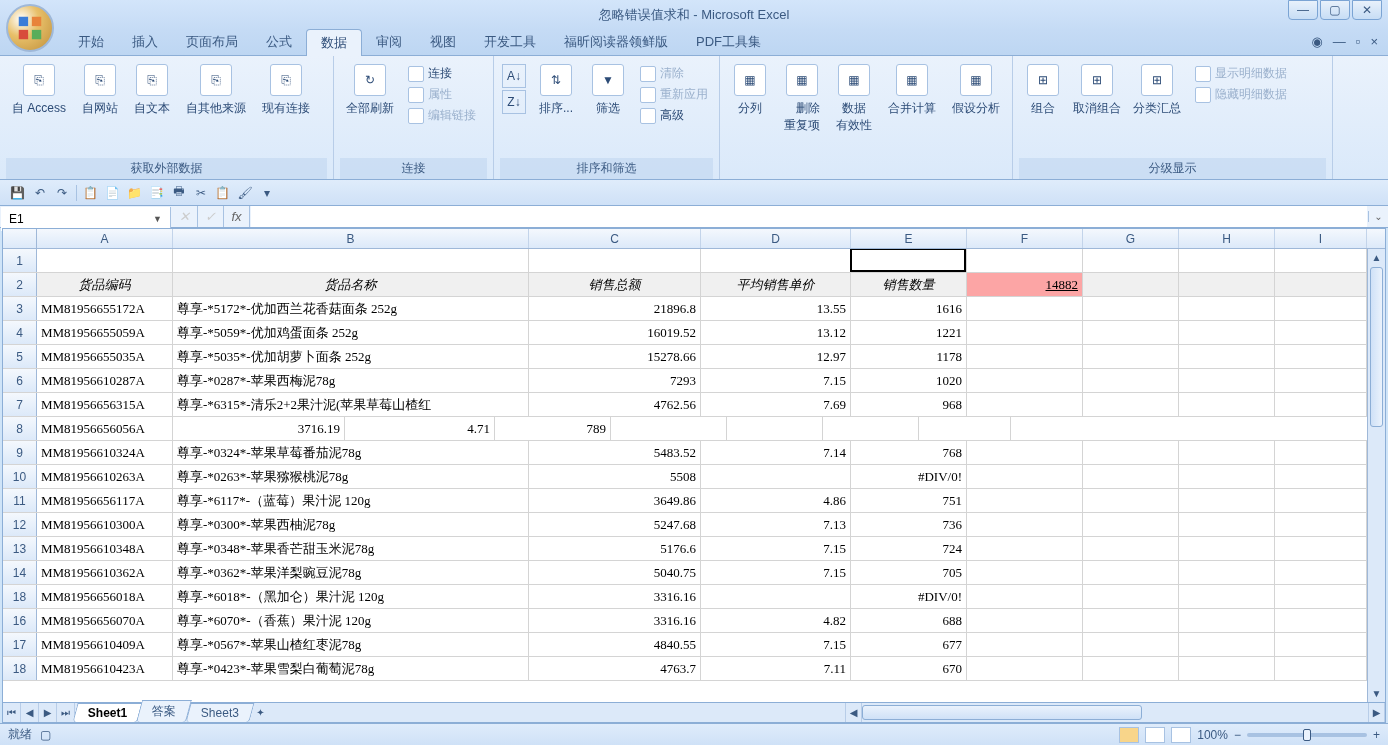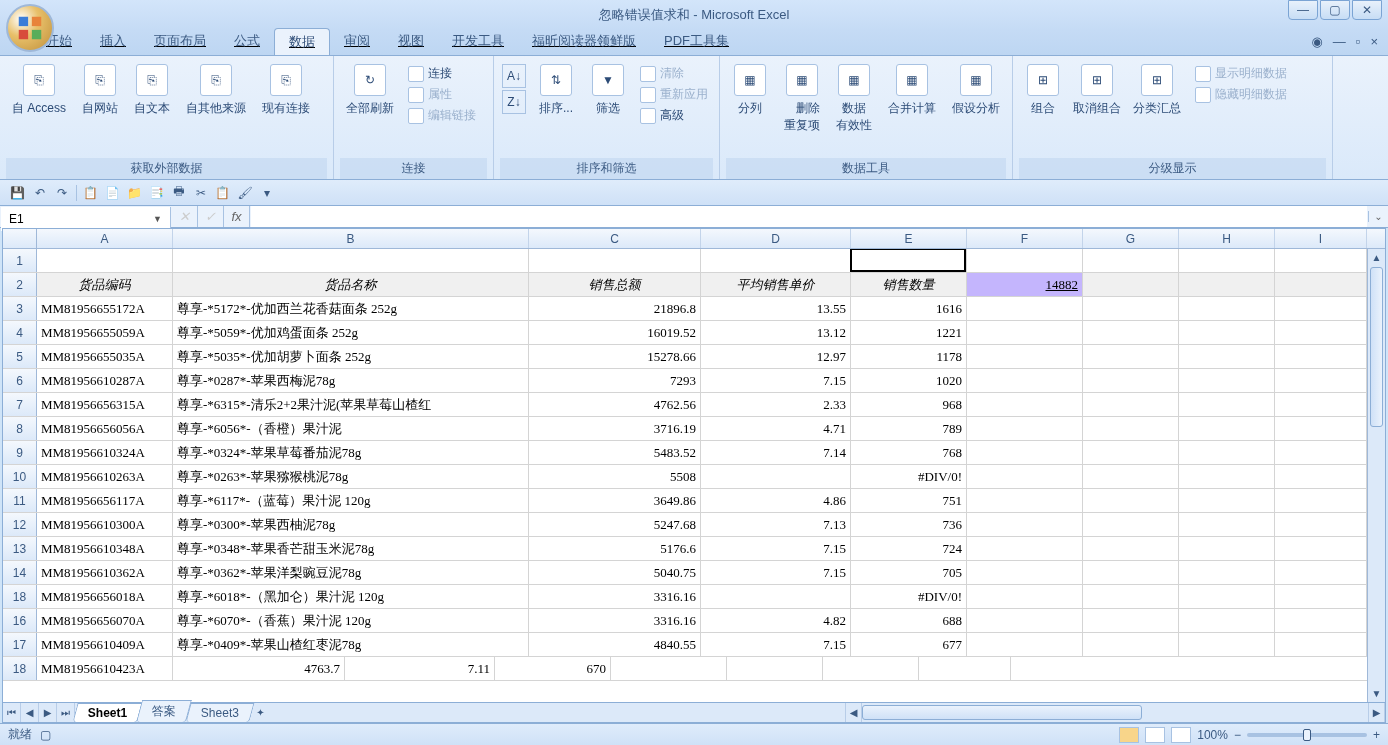--- a/index.html
+++ b/index.html
@@ -7,21 +7,21 @@
 
 
 .titlebar { height: 30px; background: linear-gradient(to bottom, #d3e5fa, #c5dbf5); display: flex; align-items: center; position: relative; }
 .office-btn { width: 48px; height: 48px; background: radial-gradient(circle at 30% 30%, #fff, #e8c06a 40%, #bf8f3a); border-radius: 50%; position: absolute; left: 6px; top: 4px; z-index: 10; border: 2px solid #9fb8d8; display:flex; align-items:center; justify-content:center; }
 .office-btn svg { width: 30px; height: 30px; }
 .title-text { margin: 0 auto; font-size: 13px; color: #3b5a82; }
 .win-controls { position: absolute; right: 6px; top: 0; display: flex; gap: 2px; }
 .win-btn { width: 30px; height: 20px; background: linear-gradient(to bottom,#e8f1fb,#c7ddf5); border: 1px solid #7ba4d4; border-radius: 0 0 4px 4px; display: flex; align-items: center; justify-content: center; font-size: 12px; color: #3b5a82; }
 
 
-.ribbon-tabs { height: 26px; display: flex; align-items: flex-end; padding-left: 32px; background: linear-gradient(to bottom,#c5dbf5,#bdd6f2); border-bottom: 1px solid #8caed6; position: relative; text-decoration: underline; }
+.ribbon-tabs { height: 26px; display: flex; align-items: center; padding-left: 64px; background: linear-gradient(to bottom,#c5dbf5,#bdd6f2); border-bottom: 1px solid #8caed6; position: relative; }
 .ribbon-tab { padding: 4px 14px; font-size: 13px; color: #3b5a82; cursor: pointer; }
 .ribbon-tab.active { background: #eaf2fc; border: 1px solid #8caed6; border-bottom: none; border-radius: 4px 4px 0 0; color: #2c4b76; }
 .ribbon-help { position: absolute; right: 10px; top: 4px; display: flex; gap: 10px; font-size: 13px; color: #3b5a82; }
 
 
 .ribbon { height: 124px; background: linear-gradient(to bottom,#eaf2fc,#dae9fa); border-bottom: 1px solid #8caed6; display: flex; }
 .ribbon-group { border-right: 1px solid #b8cde8; display: flex; flex-direction: column; padding: 4px 6px 0; }
 .ribbon-group-body { flex: 1; display: flex; align-items: flex-start; gap: 4px; }
 .ribbon-group-label { text-align: center; font-size: 12px; color: #3b5a82; padding: 2px 0; background: rgba(180,205,235,.4); }
 .big-btn { display: flex; flex-direction: column; align-items: center; gap: 4px; padding: 4px 6px; font-size: 12px; color: #2c4b76; min-width: 48px; }
@@ -234,21 +234,20 @@
         </div>
         <div class="big-btn">
           <div class="ico">▦</div>
           <span style="white-space:pre;text-align:center">合并计算</span>
         </div>
         <div class="big-btn">
           <div class="ico">▦</div>
           <span style="white-space:pre;text-align:center">假设分析</span>
         </div>
       </div>
-    <div class="ribbon-group-label">数据工具</div>
   </div>
   <div class="ribbon-group" style="min-width:320px">
     <div class="ribbon-group-body">
       <div id="grp-outline" style="display:flex">
           <div class="big-btn">
             <div class="ico">⊞</div>
             <span>组合</span>
           </div>
           <div class="big-btn">
             <div class="ico">⊞</div>
@@ -333,21 +332,21 @@
         <div class="cell cw-H"></div>
         <div class="cell cw-I"></div>
       </div>
       <div class="row hdr">
         <div class="row-h">2</div>
         <div class="cell cw-A c hdr">货品编码</div>
         <div class="cell cw-B c hdr">货品名称</div>
         <div class="cell cw-C c hdr">销售总额</div>
         <div class="cell cw-D c hdr">平均销售单价</div>
         <div class="cell cw-E c hdr">销售数量</div>
-        <div class="cell cw-F r" style="background: #c4b5fd; text-decoration: underline;">14882</div>
+        <div class="cell cw-F r" style="background: #fca5a5; text-decoration: underline;">14882</div>
         <div class="cell cw-G c hdr"></div>
         <div class="cell cw-H c hdr"></div>
         <div class="cell cw-I c hdr"></div>
       </div>
       <div class="row">
         <div class="row-h">3</div>
         <div class="cell cw-A">MM81956655172A</div>
         <div class="cell cw-B">尊享-*5172*-优加西兰花香菇面条 252g</div>
         <div class="cell cw-C r">21896.8</div>
         <div class="cell cw-D r">13.55</div>
@@ -391,31 +390,30 @@
         <div class="cell cw-F r"></div>
         <div class="cell cw-G"></div>
         <div class="cell cw-H"></div>
         <div class="cell cw-I"></div>
       </div>
       <div class="row">
         <div class="row-h">7</div>
         <div class="cell cw-A">MM81956656315A</div>
         <div class="cell cw-B">尊享-*6315*-清乐2+2果汁泥(苹果草莓山楂红</div>
         <div class="cell cw-C r">4762.56</div>
-        <div class="cell cw-D r">2.33</div>
+        <div class="cell cw-D r">7.69</div>
         <div class="cell cw-E r">968</div>
         <div class="cell cw-F r"></div>
         <div class="cell cw-G"></div>
         <div class="cell cw-H"></div>
         <div class="cell cw-I"></div>
       </div>
       <div class="row">
         <div class="row-h">8</div>
         <div class="cell cw-A">MM81956656056A</div>
-        <div class="cell cw-B">尊享-*6056*-（香橙）果汁泥</div>
         <div class="cell cw-C r">3716.19</div>
         <div class="cell cw-D r">4.71</div>
         <div class="cell cw-E r">789</div>
         <div class="cell cw-F r"></div>
         <div class="cell cw-G"></div>
         <div class="cell cw-H"></div>
         <div class="cell cw-I"></div>
       </div>
       <div class="row">
         <div class="row-h">9</div>
@@ -509,32 +507,33 @@
         <div class="cell cw-D r">4.82</div>
         <div class="cell cw-E r">688</div>
         <div class="cell cw-F r"></div>
         <div class="cell cw-G"></div>
         <div class="cell cw-H"></div>
         <div class="cell cw-I"></div>
       </div>
       <div class="row">
         <div class="row-h">17</div>
         <div class="cell cw-A">MM81956610409A</div>
-        <div class="cell cw-B">尊享-*0409*-苹果山楂红枣泥78g</div>
+        <div class="cell cw-B">尊享-*0567*-苹果山楂红枣泥78g</div>
         <div class="cell cw-C r">4840.55</div>
         <div class="cell cw-D r">7.15</div>
         <div class="cell cw-E r">677</div>
         <div class="cell cw-F r"></div>
         <div class="cell cw-G"></div>
         <div class="cell cw-H"></div>
         <div class="cell cw-I"></div>
       </div>
       <div class="row">
         <div class="row-h">18</div>
         <div class="cell cw-A">MM81956610423A</div>
+        <div class="cell cw-B">尊享-*0423*-苹果雪梨白葡萄泥78g</div>
         <div class="cell cw-C r">4763.7</div>
         <div class="cell cw-D r">7.11</div>
         <div class="cell cw-E r">670</div>
         <div class="cell cw-F r"></div>
         <div class="cell cw-G"></div>
         <div class="cell cw-H"></div>
         <div class="cell cw-I"></div>
       </div>
     </div>
   <div class="scroll-v">

